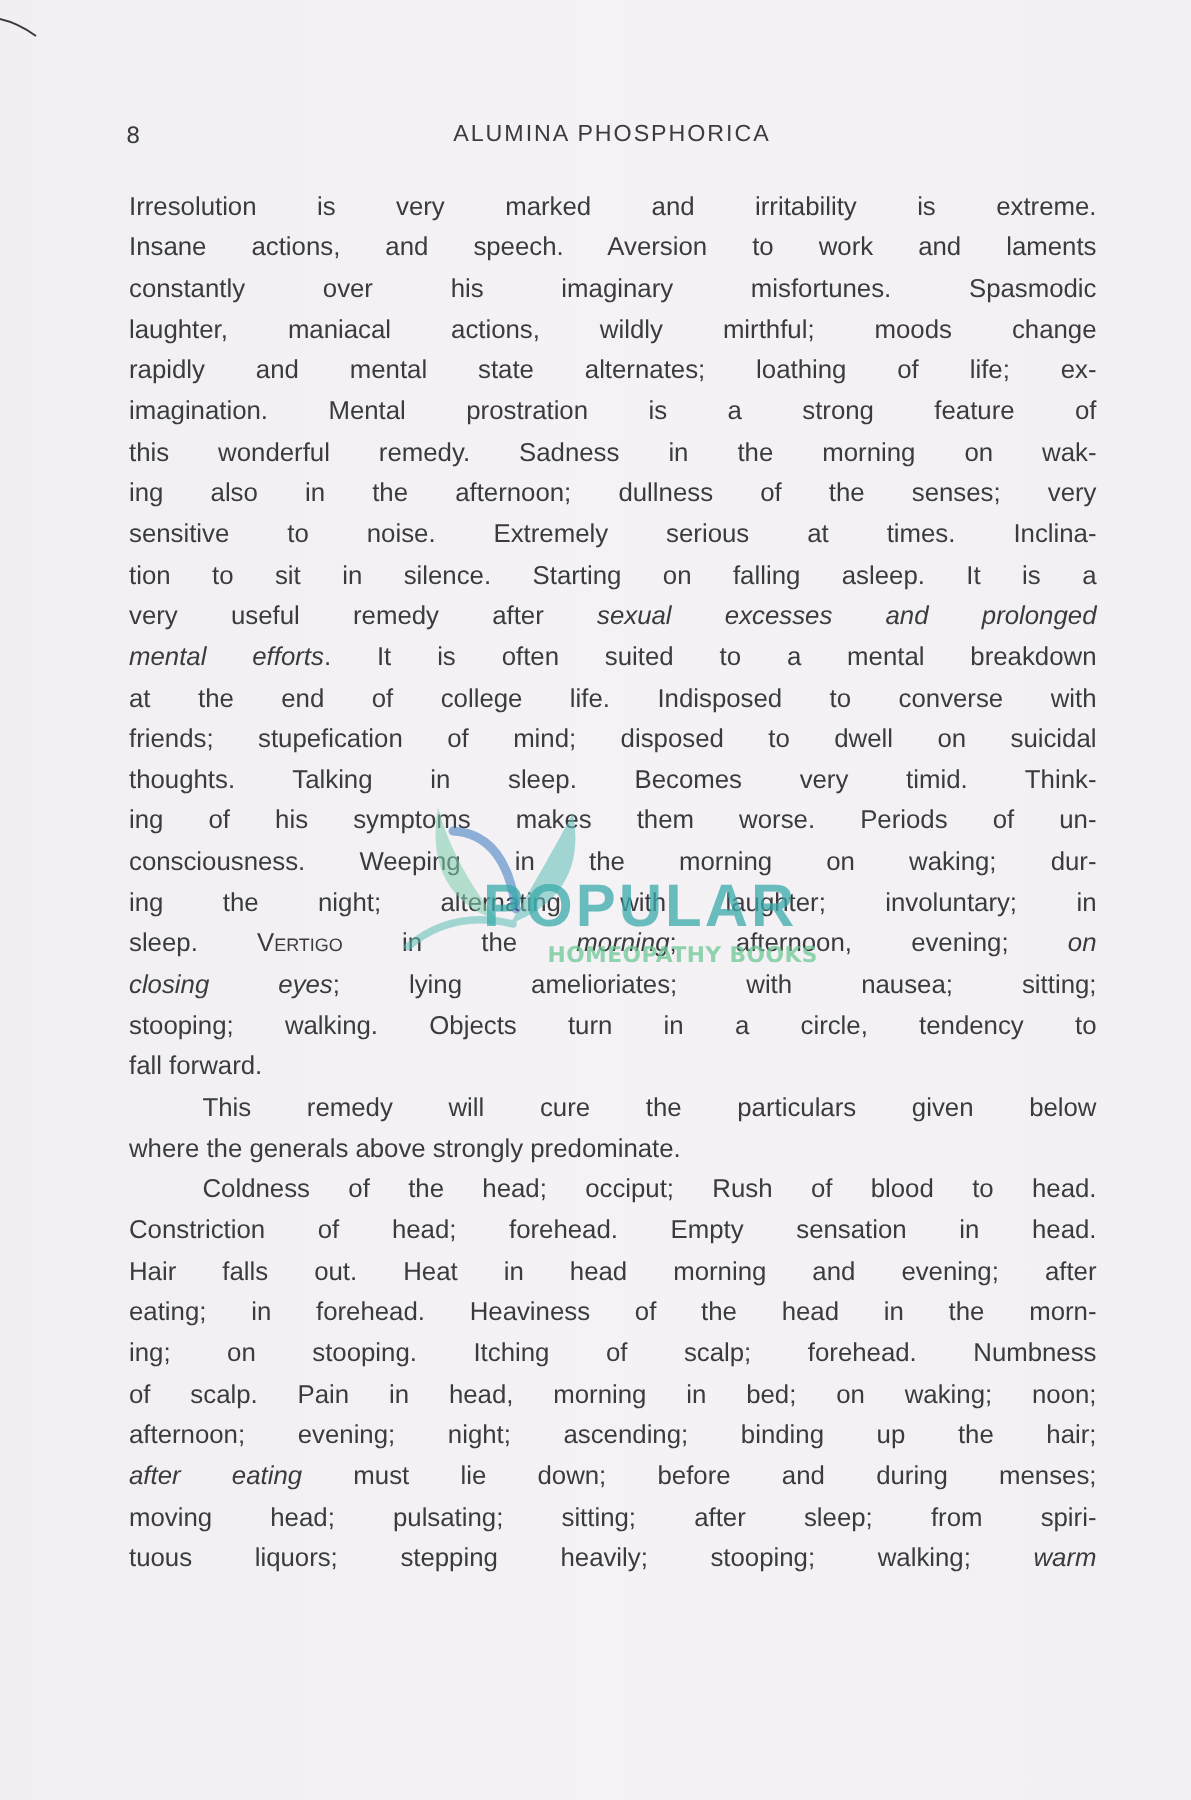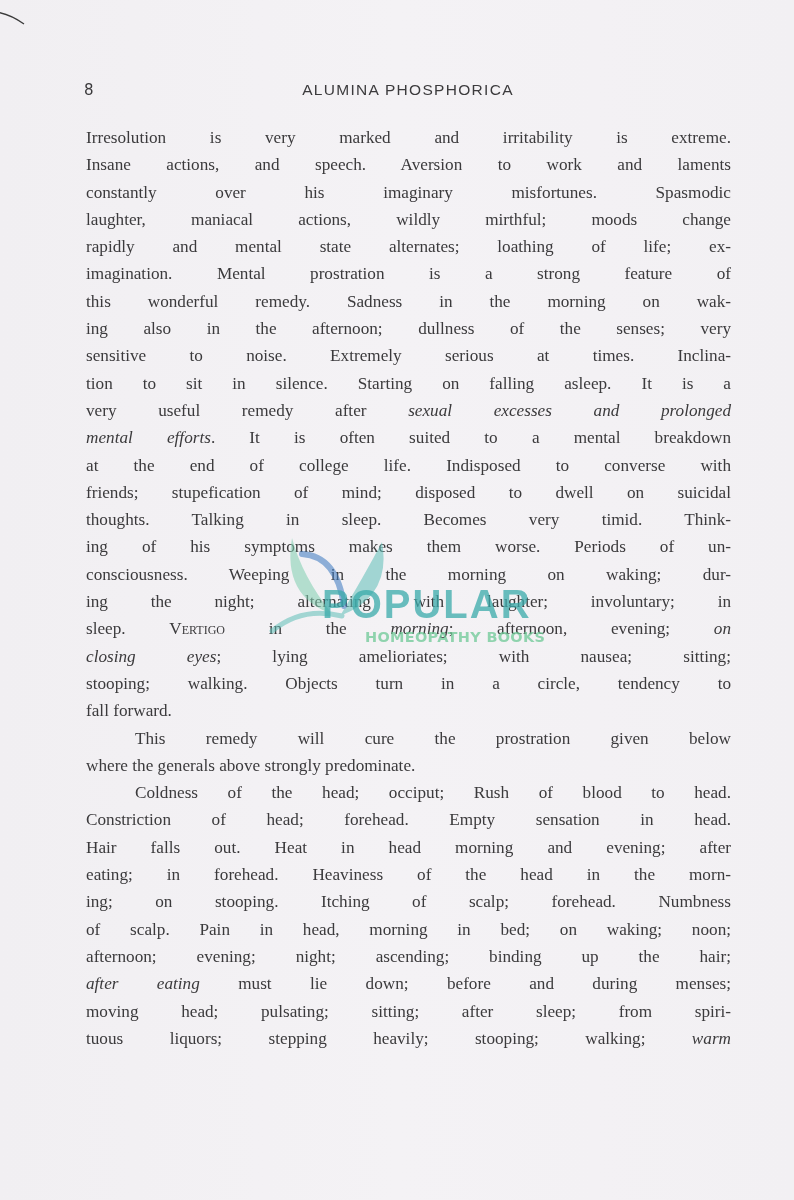--- a/index.html
+++ b/index.html
@@ -54,21 +54,21 @@
     .text-block {
       position: absolute;
       left: 86px;
       top: 124px;
       width: 645px;
     }
     .line {
       height: 27.3px;
       line-height: 27.3px;
       font-size: 17.2px;
-      font-family: Liberation Serif, serif;
+      font-family: Liberation Sans, sans-serif;
       white-space: nowrap;
       text-align: justify;
       text-align-last: justify;
       color: #3b3a3c;
     }
     .line.last {
       text-align-last: left;
     }
     .line.indent {
       padding-left: 49px;
@@ -145,21 +145,21 @@
       <div class="line"><span>at the end of college life.  Indisposed to converse with</span></div>
       <div class="line"><span>friends; stupefication of mind; disposed to dwell on suicidal</span></div>
       <div class="line"><span>thoughts.  Talking in sleep.  Becomes very timid.  Think-</span></div>
       <div class="line"><span>ing of his symptoms makes them worse.  Periods of un-</span></div>
       <div class="line"><span>consciousness.  Weeping in the morning on waking; dur-</span></div>
       <div class="line"><span>ing the night; alternating with laughter; involuntary; in</span></div>
       <div class="line"><span>sleep.  </span><span class="smallcaps">Vertigo</span><span> in the </span><em>morning</em><span>; afternoon, evening; </span><em>on</em></div>
       <div class="line"><em>closing eyes</em><span>; lying amelioriates; with nausea; sitting;</span></div>
       <div class="line"><span>stooping; walking.  Objects turn in a circle, tendency to</span></div>
       <div class="line last"><span>fall forward.</span></div>
-      <div class="line indent"><span>This remedy will cure the prostration given below</span></div>
+      <div class="line indent"><span>This remedy will cure the particulars given below</span></div>
       <div class="line last"><span>where the generals above strongly predominate.</span></div>
       <div class="line indent"><span>Coldness of the head; occiput; Rush of blood to head.</span></div>
       <div class="line"><span>Constriction of head; forehead.  Empty sensation in head.</span></div>
       <div class="line"><span>Hair falls out.  Heat in head morning and evening; after</span></div>
       <div class="line"><span>eating; in forehead.  Heaviness of the head in the morn-</span></div>
       <div class="line"><span>ing; on stooping.  Itching of scalp; forehead.  Numbness</span></div>
       <div class="line"><span>of scalp.  Pain in head, morning in bed; on waking; noon;</span></div>
       <div class="line"><span>afternoon; evening; night; ascending; binding up the hair;</span></div>
       <div class="line"><em>after eating</em><span> must lie down; before and during menses;</span></div>
       <div class="line"><span>moving head; pulsating; sitting; after sleep; from spiri-</span></div>

